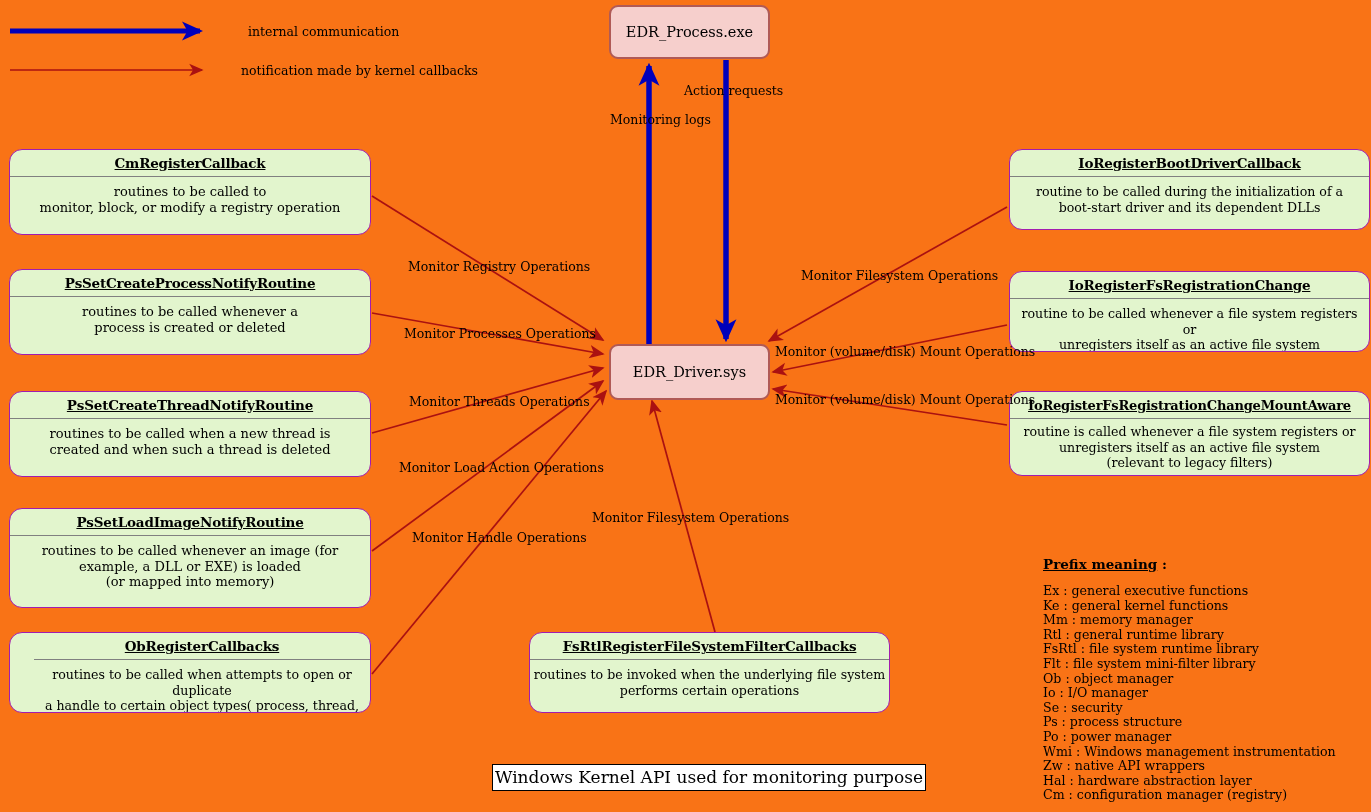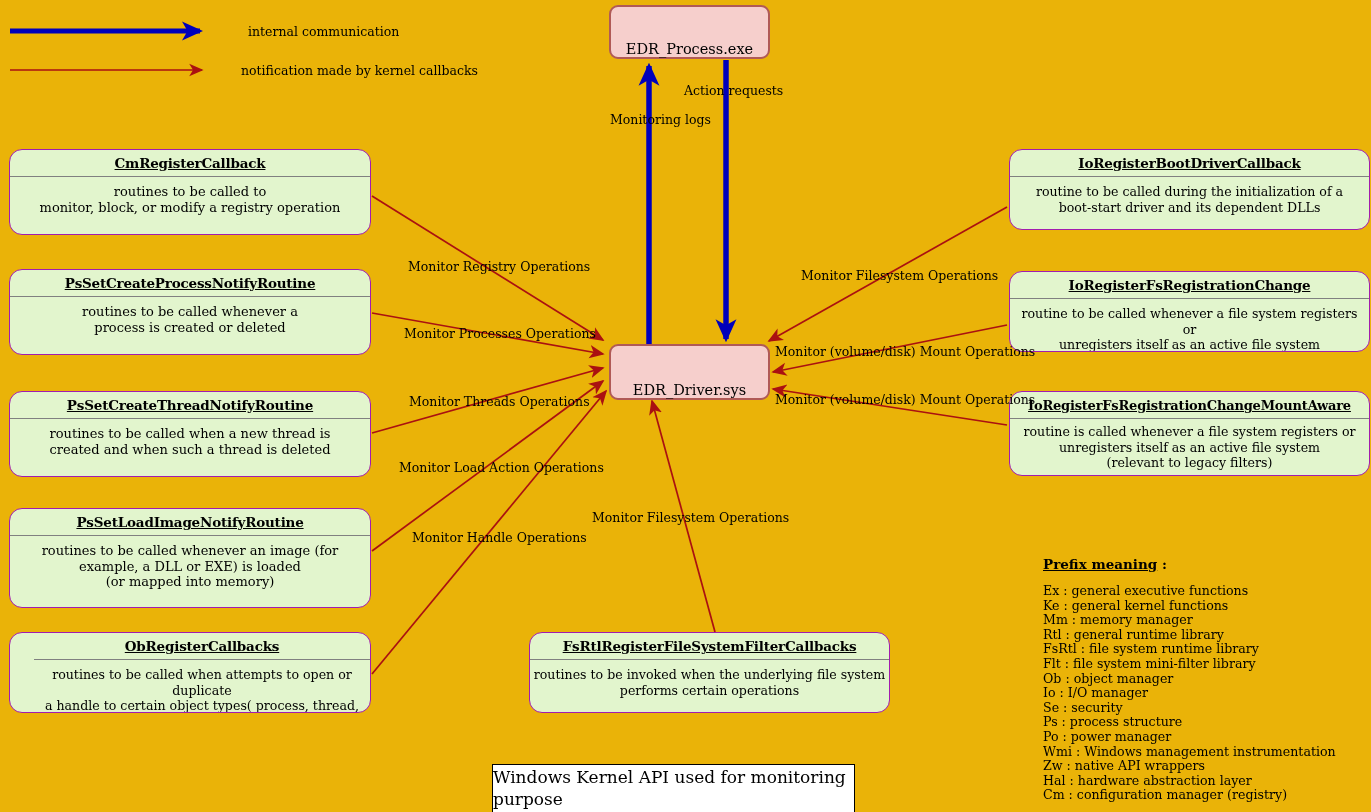--- a/index.html
+++ b/index.html
@@ -10,21 +10,21 @@
   }
   body {
     font-family: "DejaVu Serif", "Liberation Serif", serif;
     color: #000000;
   }
   #canvas {
     position: relative;
     width: 1371px;
     height: 812px;
     overflow: hidden;
-    background: #eab308;
+    background: #f97316;
   }
   svg#edges {
     position: absolute;
     left: 0;
     top: 0;
     width: 1371px;
     height: 812px;
     pointer-events: none;
   }
 
@@ -57,21 +57,21 @@
   }
 
   
   .edr-box {
     position: absolute;
     box-sizing: border-box;
     background: #f6cfcc;
     border: 2.5px solid #b05a56;
     border-radius: 9px;
     display: flex;
-    align-items: flex-end;
+    align-items: center;
     justify-content: center;
     font-size: 14.5px;
     z-index: 4;
   }
 
   
   .edge-label {
     position: absolute;
     font-size: 12.5px;
     line-height: 14px;
@@ -108,24 +108,24 @@
     font-size: 12.6px;
     line-height: 14.6px;
     white-space: nowrap;
   }
 
   
   #doc-title {
     position: absolute;
     left: 492px;
     top: 764px;
-    width: 363px;
+    width: 434px;
     box-sizing: border-box;
     border: 1.5px solid #000000;
-    text-align: left;
+    text-align: center;
     font-size: 17px;
     line-height: 22px;
     padding: 1px 0 2px 0;
     background: #ffffff;
     z-index: 3;
   }
 </style>
 </head>
 <body>
 

